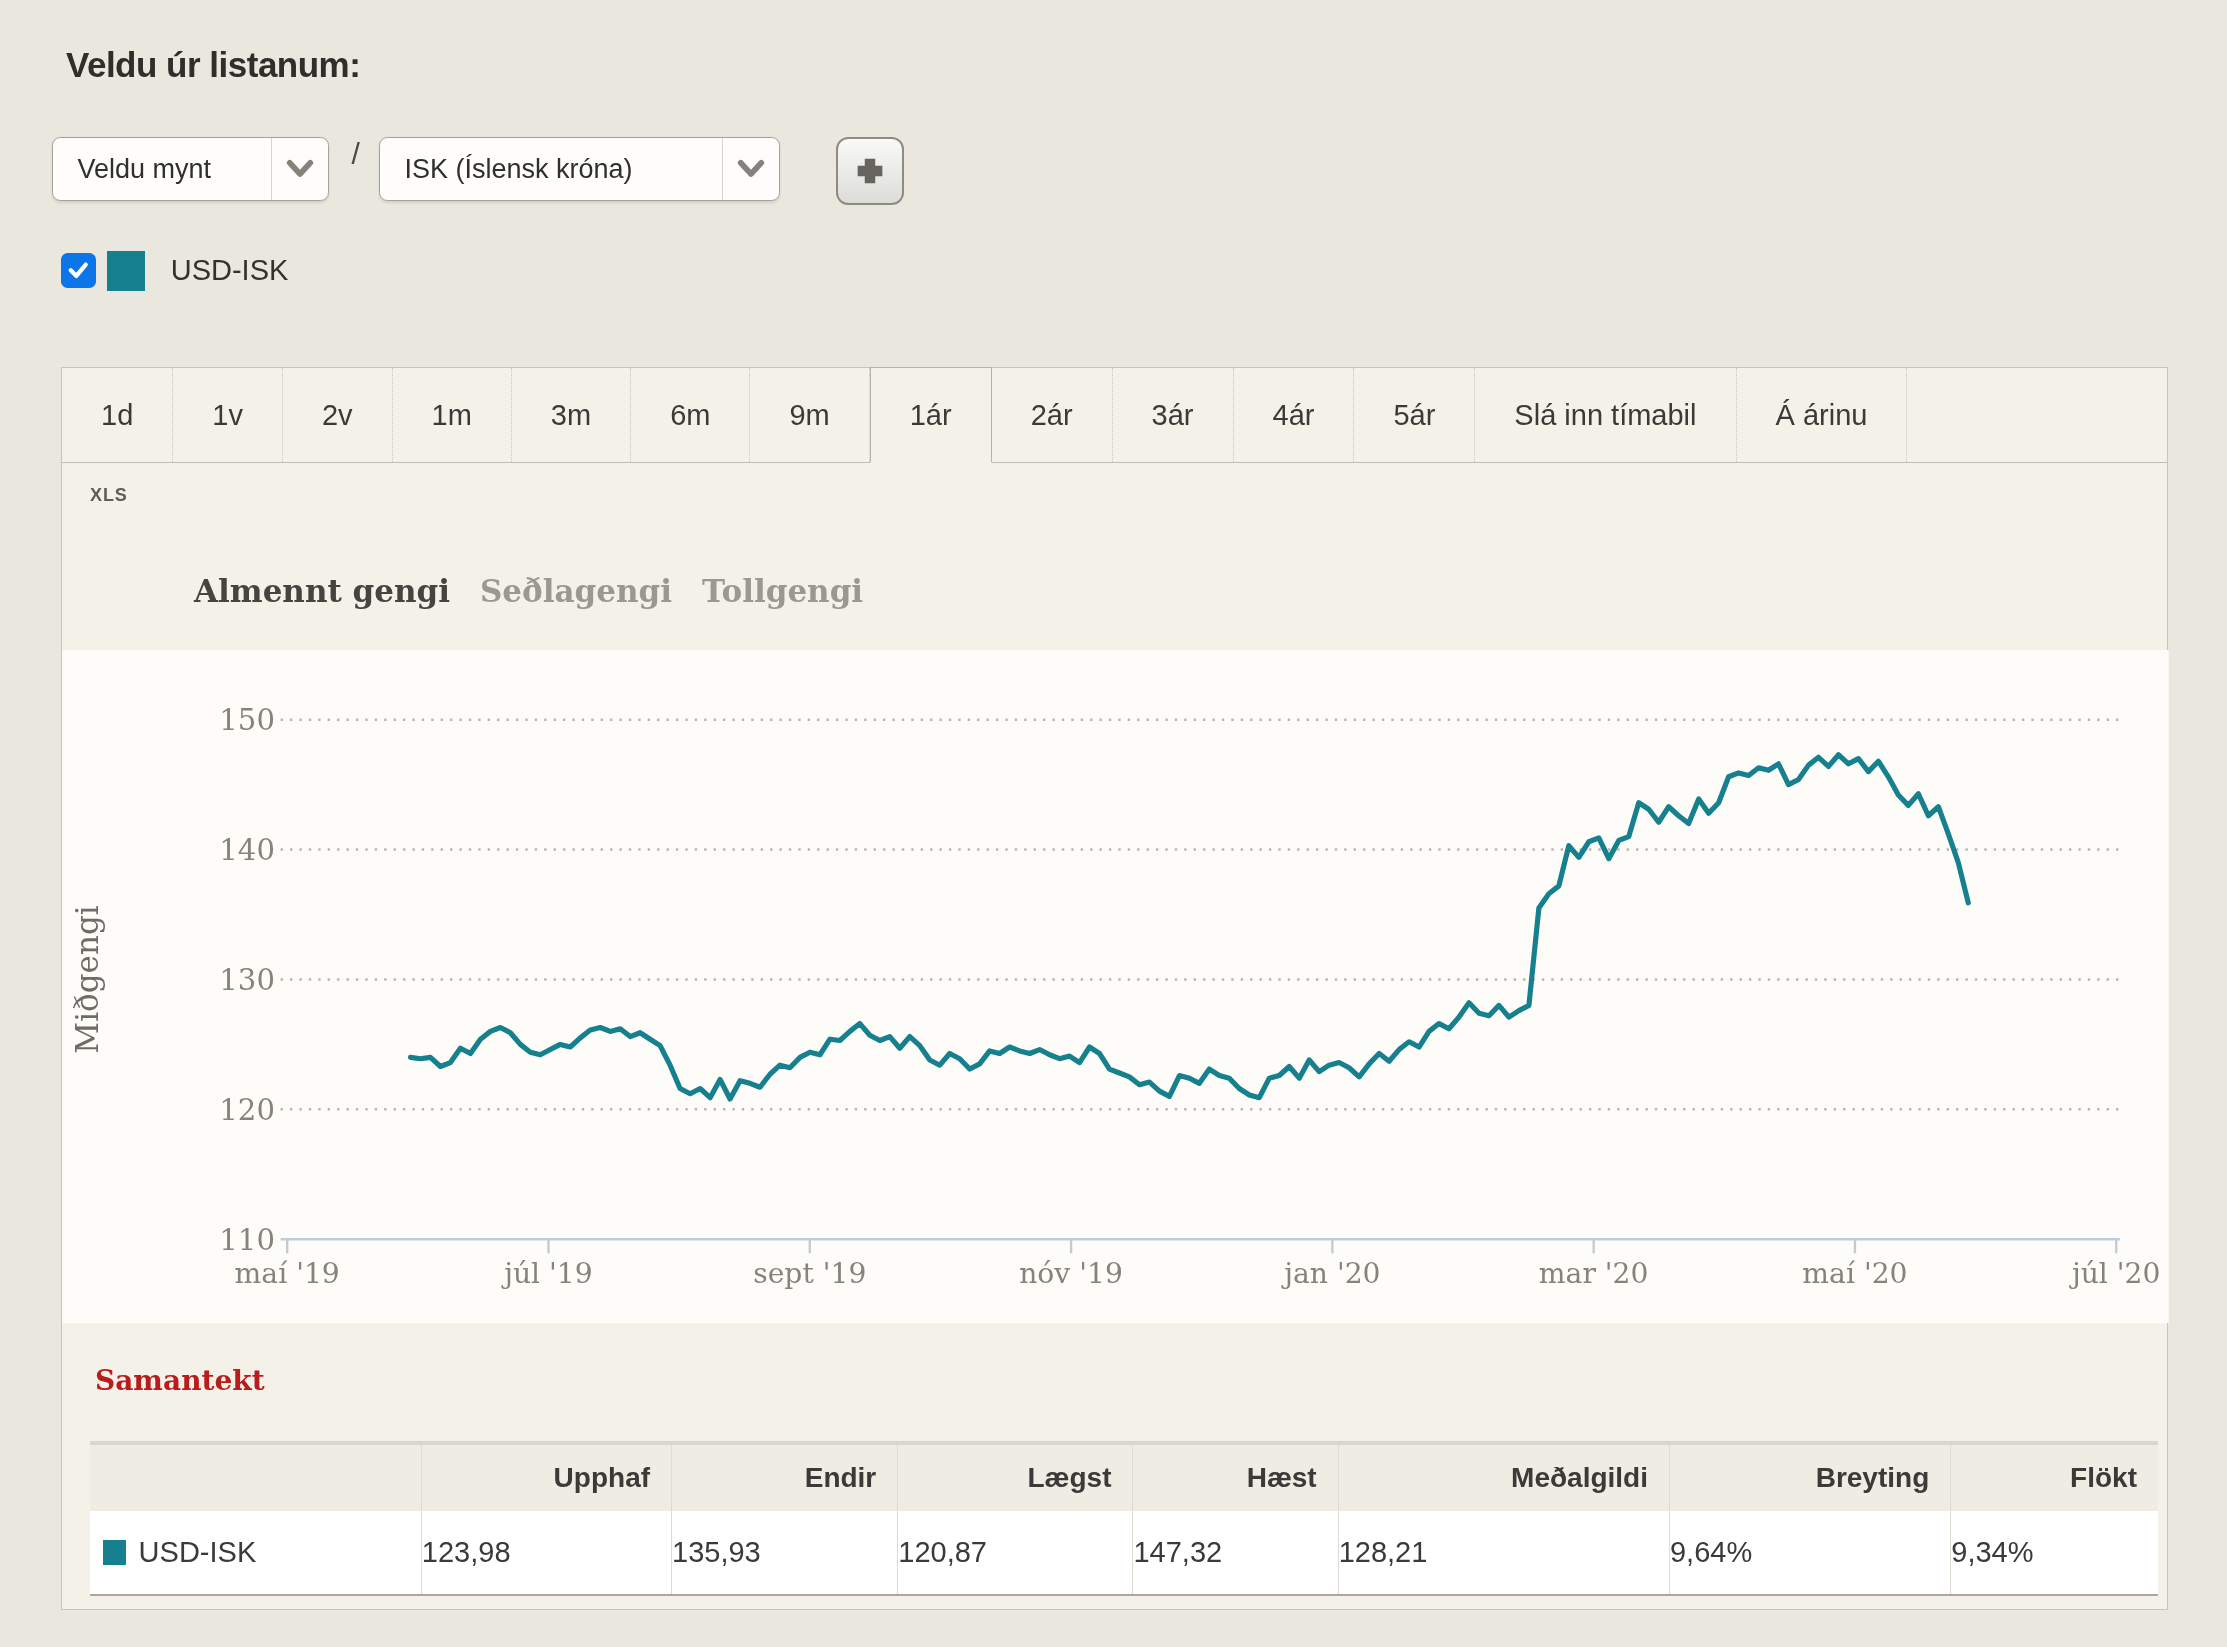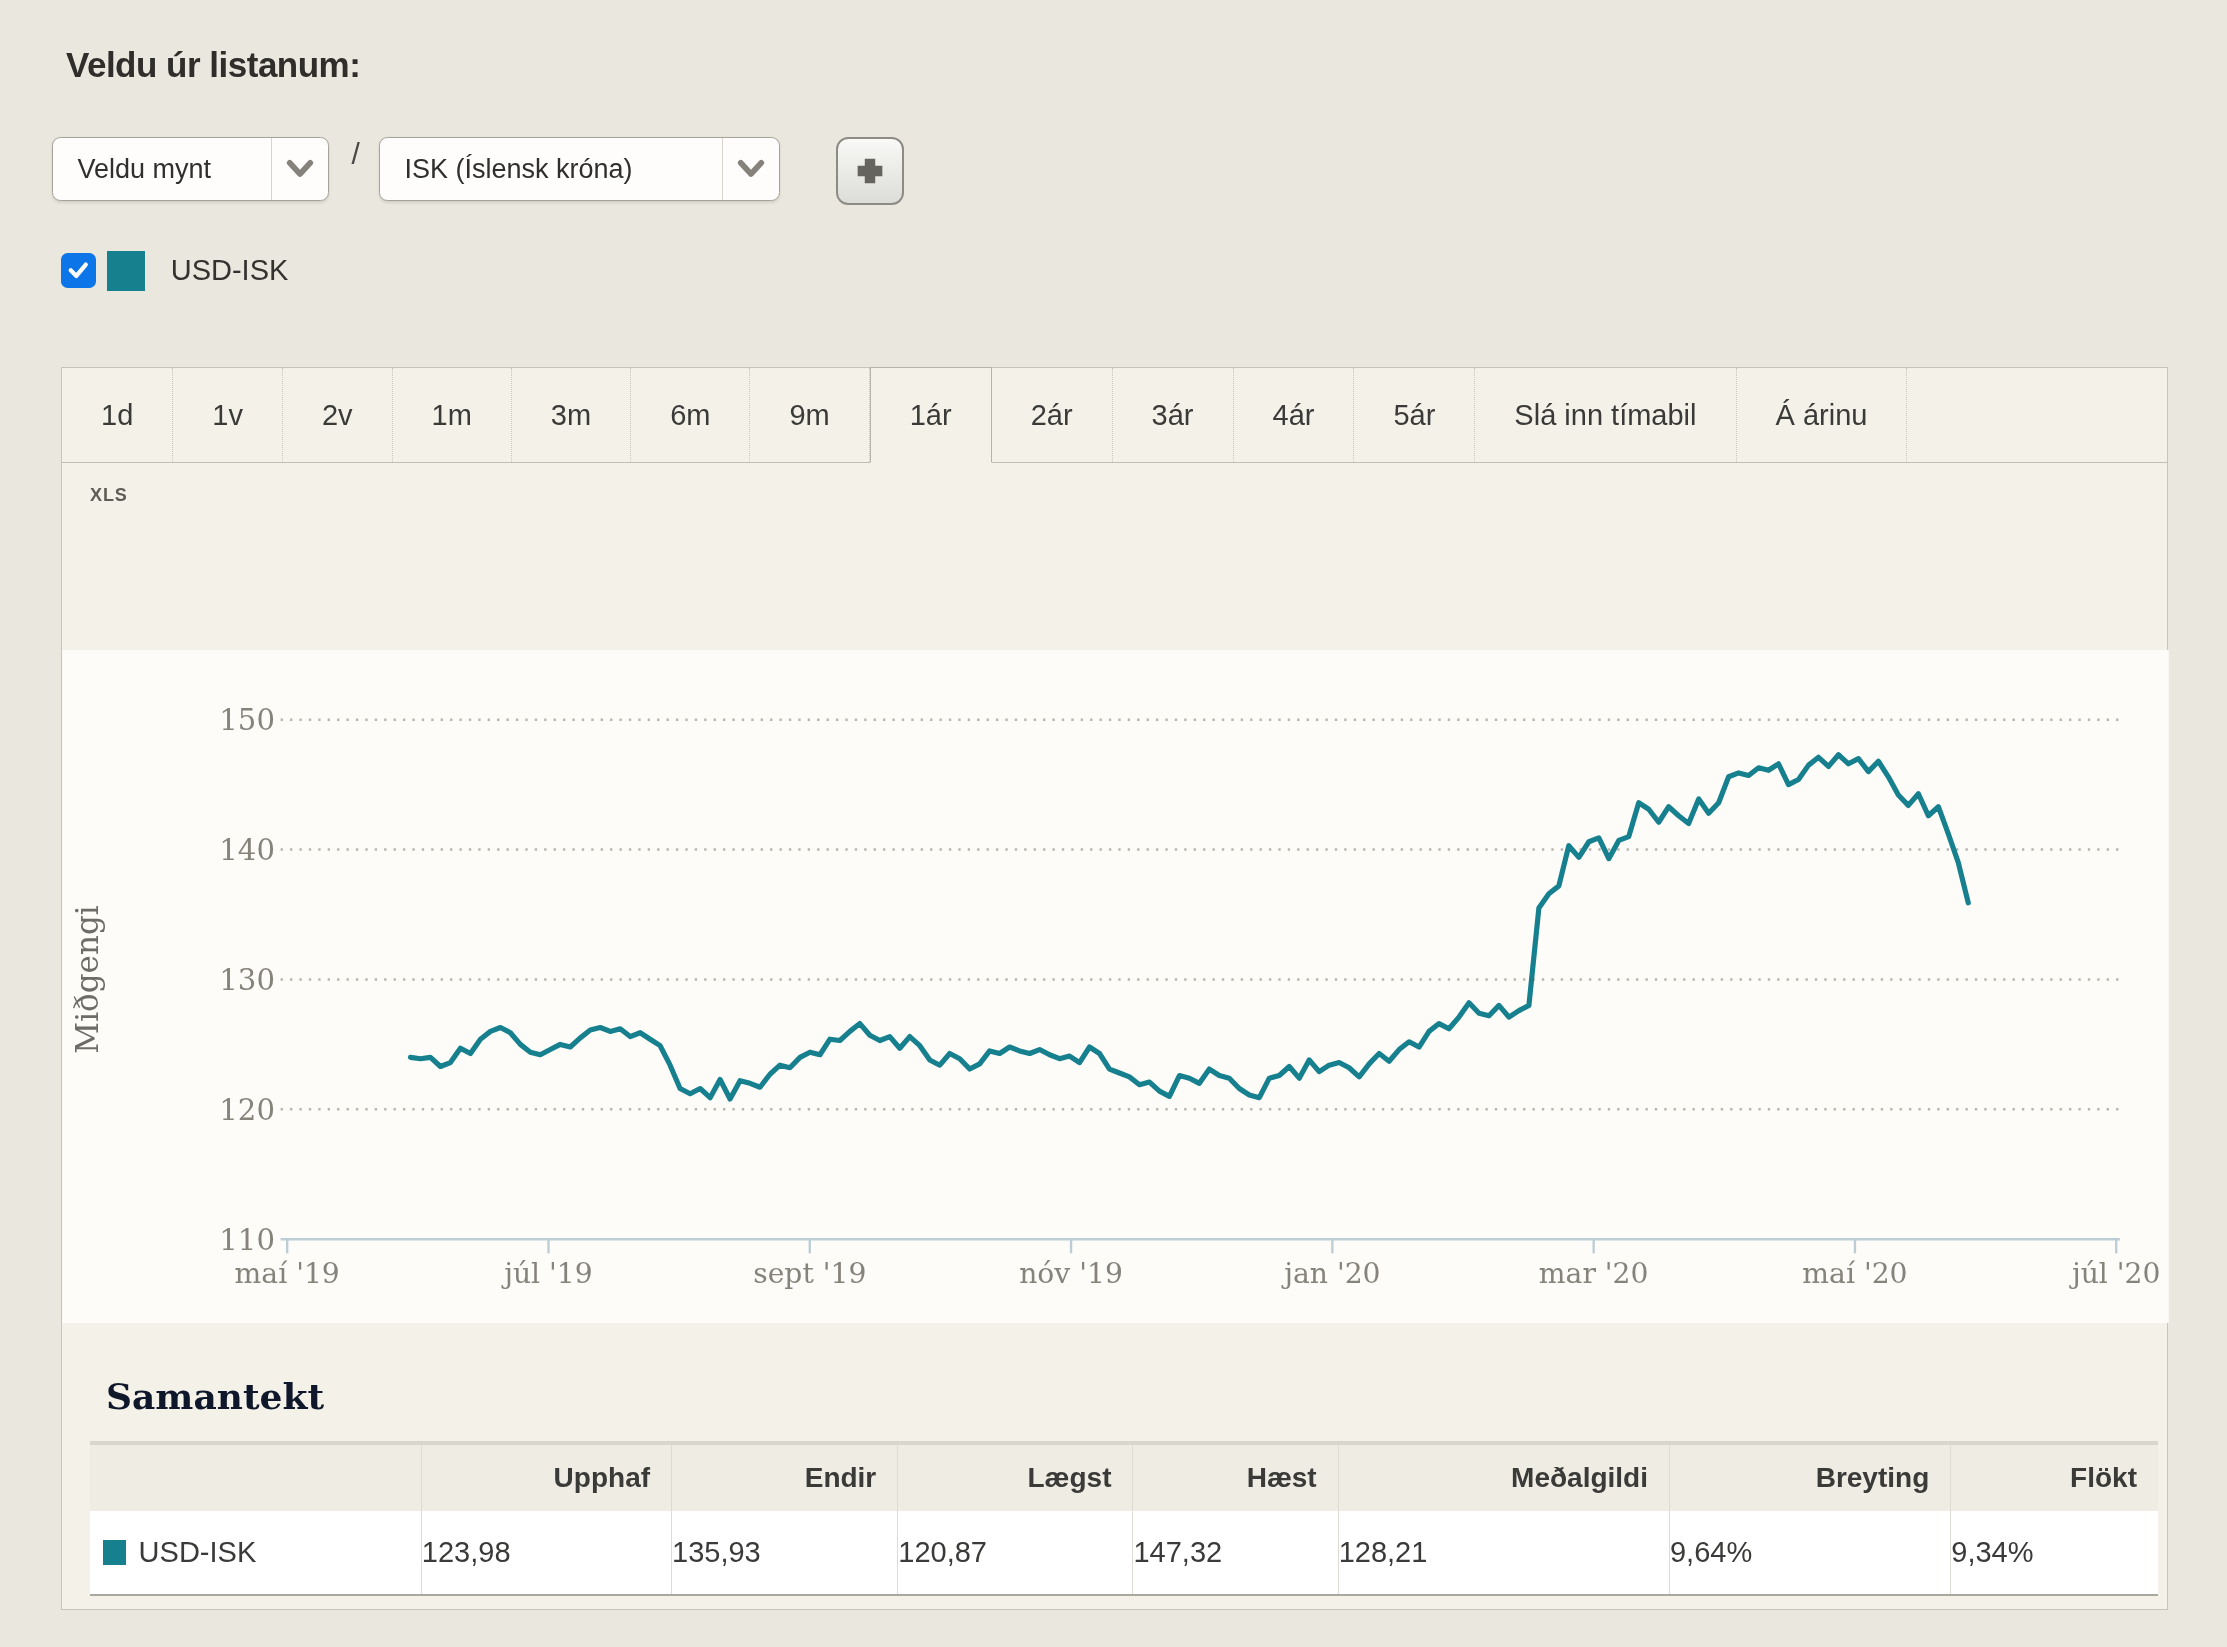--- a/index.html
+++ b/index.html
@@ -81,22 +81,22 @@
   }
   .chart-nav{
     position:absolute;left:132px;top:205px;display:flex;gap:30px;
     font-family:"DejaVu Serif", serif;font-weight:bold;font-size:31px;
   }
   .cnav{color:#9b9890;cursor:pointer;}
   .cnav.active{color:#454440;cursor:default;}
   #chart{position:absolute;left:0;top:282px;}
   #chart text{font-family:"DejaVu Serif", serif;}
   .samantekt{
-    position:absolute;left:28px;top:991px;margin:16px;
-    font-family:"DejaVu Serif", serif;font-size:36px;font-weight:bold;color:#0f172a;
+    position:absolute;left:28px;top:991px;margin:5px;
+    font-family:"DejaVu Serif", serif;font-size:28px;font-weight:bold;color:#b91c1c;
   }
   .sumtable{
     position:absolute;left:28px;top:1073px;width:2068px;
     border-collapse:collapse;table-layout:fixed;
   }
   .sumtable thead tr{background:#efece3;border-top:4.7px solid #d9d6cd;}
   .sumtable th{
     height:66px;font-size:28px;font-weight:bold;color:#3a3a38;
     text-align:right;padding:0 21px 0 0;border-left:1.9px solid #dedbd2;
   }
@@ -168,20 +168,25 @@
         <div class="tab">9m</div>
         <div class="tab active">1ár</div>
         <div class="tab">2ár</div>
         <div class="tab">3ár</div>
         <div class="tab">4ár</div>
         <div class="tab">5ár</div>
         <div class="tab">Slá inn tímabil</div>
         <div class="tab">Á árinu</div>
       </div>
     <a class="xls">XLS</a>
+    <div class="chart-nav" id="chartnav">
+        <span class="cnav active">Almennt gengi</span>
+        <span class="cnav">Seðlagengi</span>
+        <span class="cnav">Tollgengi</span>
+      </div>
     <svg id="chart" width="2107" height="673" viewBox="0 0 2238 715">
         <rect x="0" y="0" width="2238" height="715" fill="#fdfcf9"></rect>
         <line x1="232" y1="74" x2="2186" y2="74" stroke="#b8b5ac" stroke-width="2.6" stroke-dasharray="2.5 7.5"></line>
         <text x="226" y="85" text-anchor="end" font-size="31" fill="#86837b">150</text>
         <line x1="232" y1="212" x2="2186" y2="212" stroke="#b8b5ac" stroke-width="2.6" stroke-dasharray="2.5 7.5"></line>
         <text x="226" y="223" text-anchor="end" font-size="31" fill="#86837b">140</text>
         <line x1="232" y1="350" x2="2186" y2="350" stroke="#b8b5ac" stroke-width="2.6" stroke-dasharray="2.5 7.5"></line>
         <text x="226" y="361" text-anchor="end" font-size="31" fill="#86837b">130</text>
         <line x1="232" y1="488" x2="2186" y2="488" stroke="#b8b5ac" stroke-width="2.6" stroke-dasharray="2.5 7.5"></line>
         <text x="226" y="499" text-anchor="end" font-size="31" fill="#86837b">120</text>

